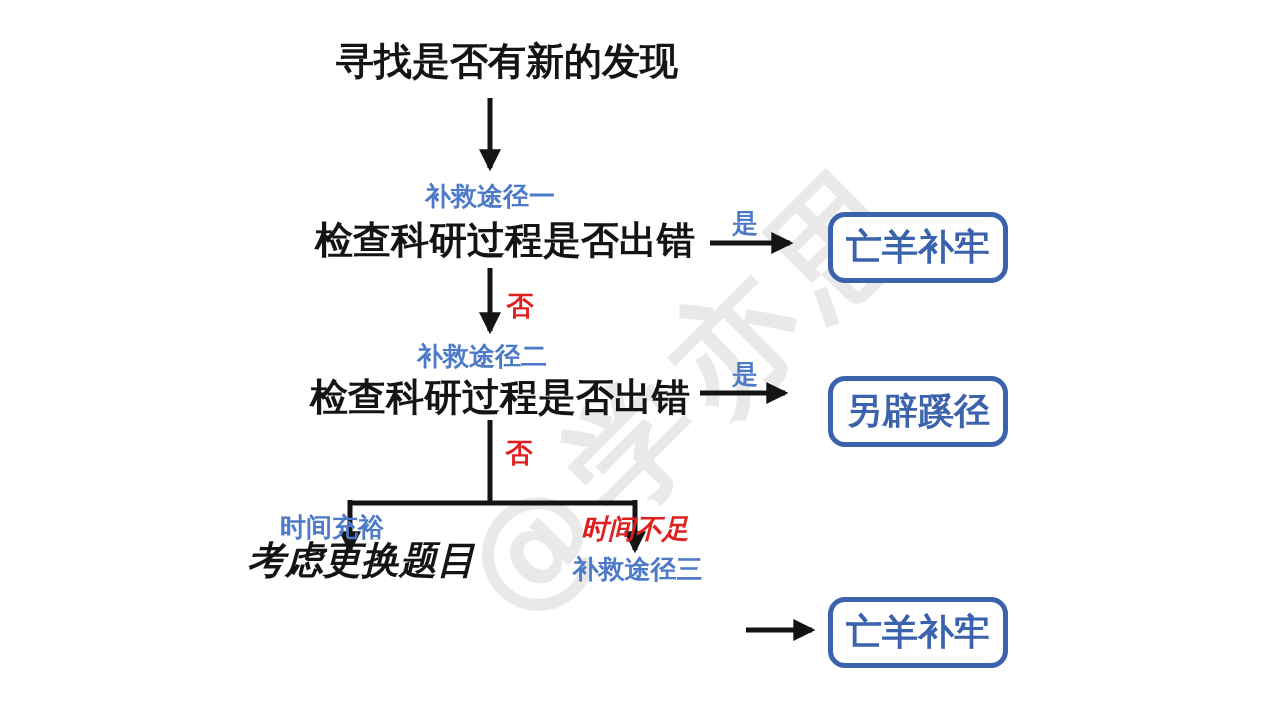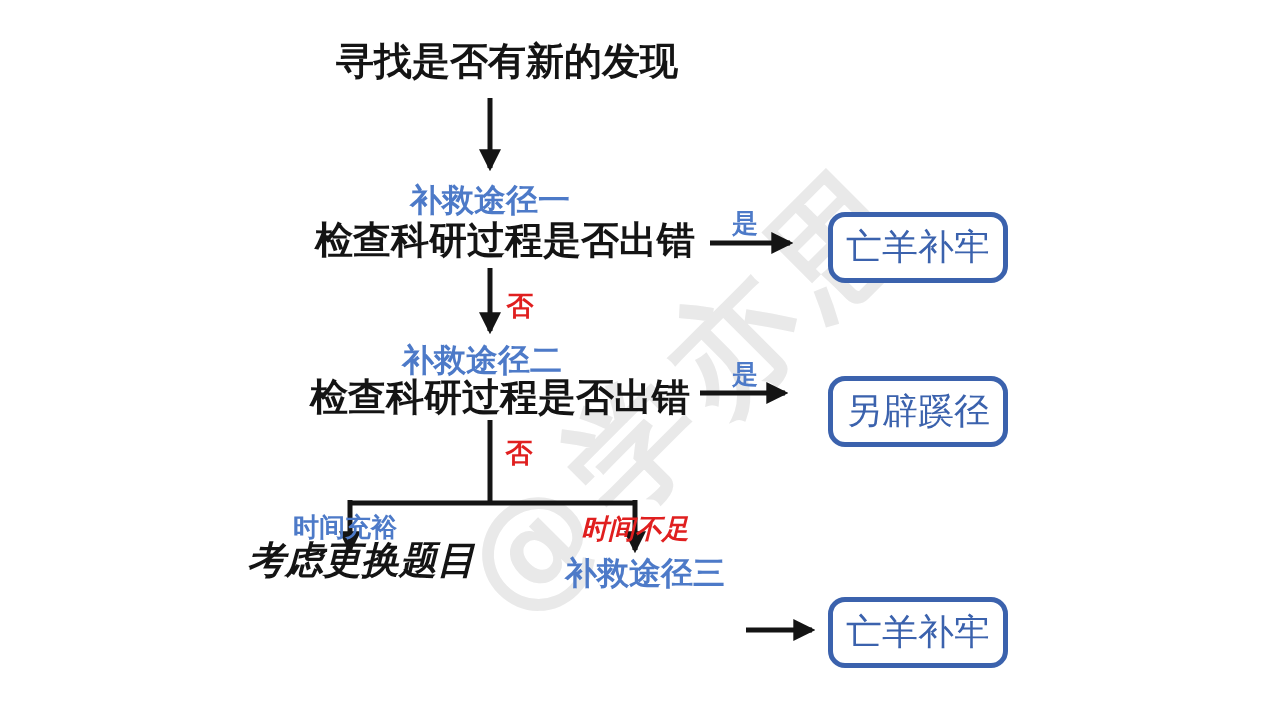--- a/index.html
+++ b/index.html
@@ -45,35 +45,35 @@
     position: absolute;
     font-weight: 700;
     color: var(--ink, #141414);
     text-align: center;
     line-height: 1.15;
     z-index: 2;
     white-space: nowrap;
   }
   .node-main { font-size: 38px; }
   .node-main.two-line { white-space: normal; line-height: 45px; font-size: 37px; }
-  .tag   { font-size: 32px; color: var(--blue-label, #4d7ac8); }
+  .tag   { font-size: 26px; color: var(--blue-label, #4d7ac8); }
   .edge-blue { font-size: 26px; color: var(--blue-label, #4d7ac8); }
   .edge-red  { font-size: 27px; color: var(--red, #e01f1f); }
   .outcome-box {
     position: absolute;
     width: 180px;
     height: 71px;
     box-sizing: border-box;
     border: 5px solid var(--blue-box, #3b62ad);
     border-radius: 17px;
     display: flex;
     align-items: center;
     justify-content: center;
     font-size: 36px;
-    font-weight: 400;
+    font-weight: 700;
     color: var(--blue-box, #3b62ad);
     background: #ffffff;
     z-index: 2;
     white-space: nowrap;
   }
 </style>
 </head>
 <body>
 
 <div class="stage">
@@ -104,21 +104,21 @@
   <div class="txt edge-blue" style="left:720px; top:209px; width:50px;">是</div>
   <div class="outcome-box" style="left:828px; top:212px;">亡羊补牢</div>
   <div class="txt edge-red" style="left:500px; top:290px; width:40px;">否</div>
 
   <div class="txt tag" style="left:382px; top:342px; width:200px;">补救途径二</div>
   <div class="txt node-main" style="left:300px; top:376px; width:400px;">检查科研过程是否出错</div>
   <div class="txt edge-blue" style="left:720px; top:360px; width:50px;">是</div>
   <div class="outcome-box" style="left:828px; top:357px;margin-top:19px;">另辟蹊径</div>
   <div class="txt edge-red" style="left:499px; top:437px; width:40px;">否</div>
 
-  <div class="txt edge-blue" style="left:290px; top:513px; width:110px;">时间充裕</div>
+  <div class="txt edge-blue" style="left:277px; top:513px; width:110px;">时间充裕</div>
   <div class="txt edge-red" style="left:580px; top:513px; width:110px;font-style:italic;">时间不足</div>
 
   <div class="txt node-main" style="left:247px; top:539px; width:220px;font-style:italic;">考虑更换题目</div>
 
   <div class="txt tag" style="left:565px; top:555px; width:145px;">补救途径三</div>
   <div class="outcome-box" style="left:828px; top:597px;">亡羊补牢</div>
 
 </div>
 
 </body></html>

